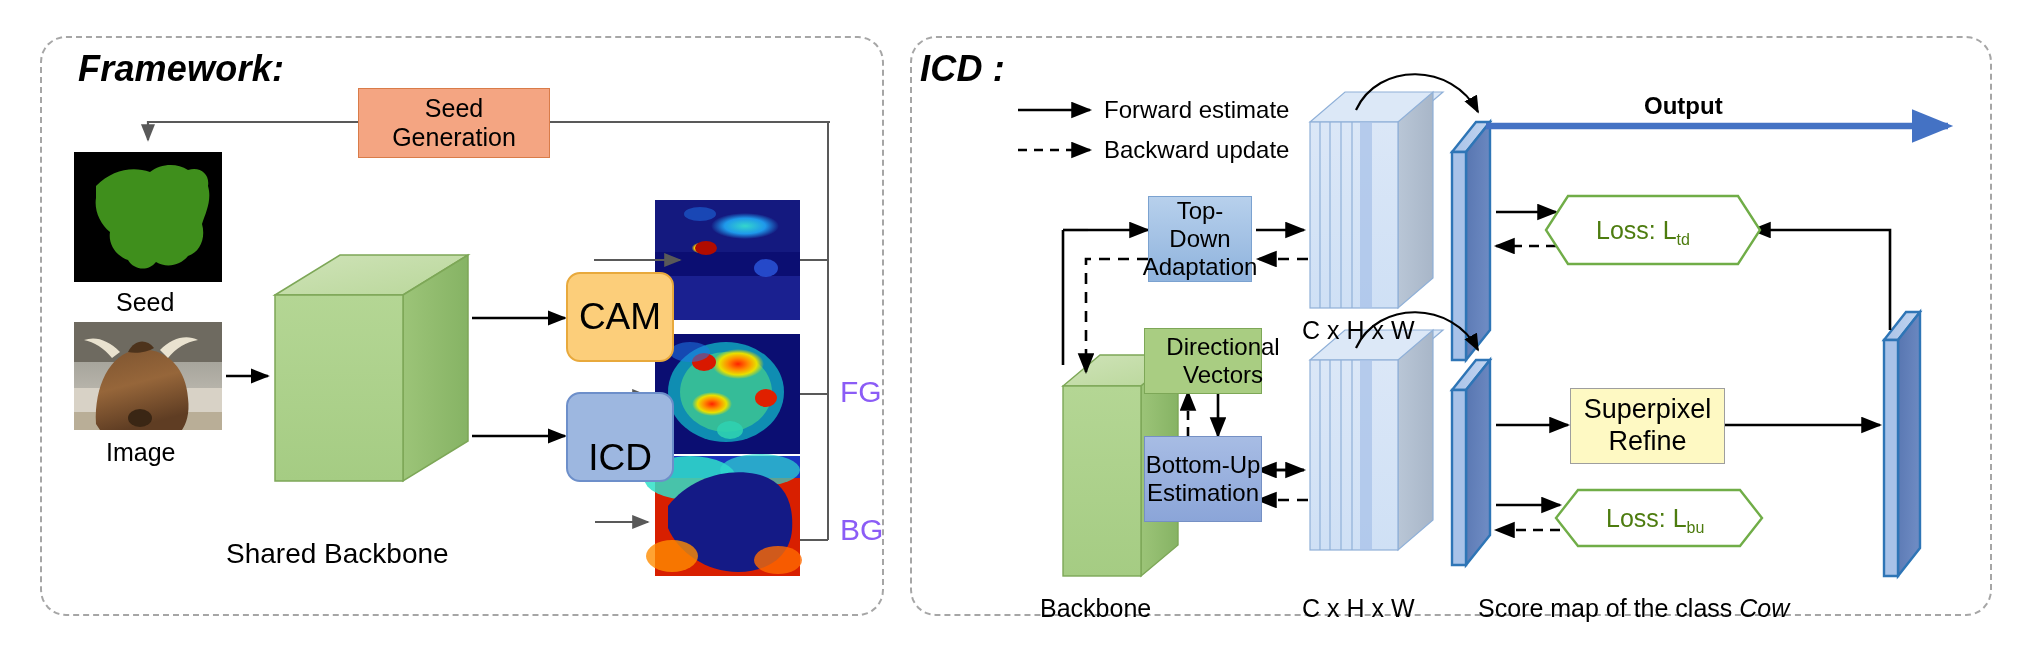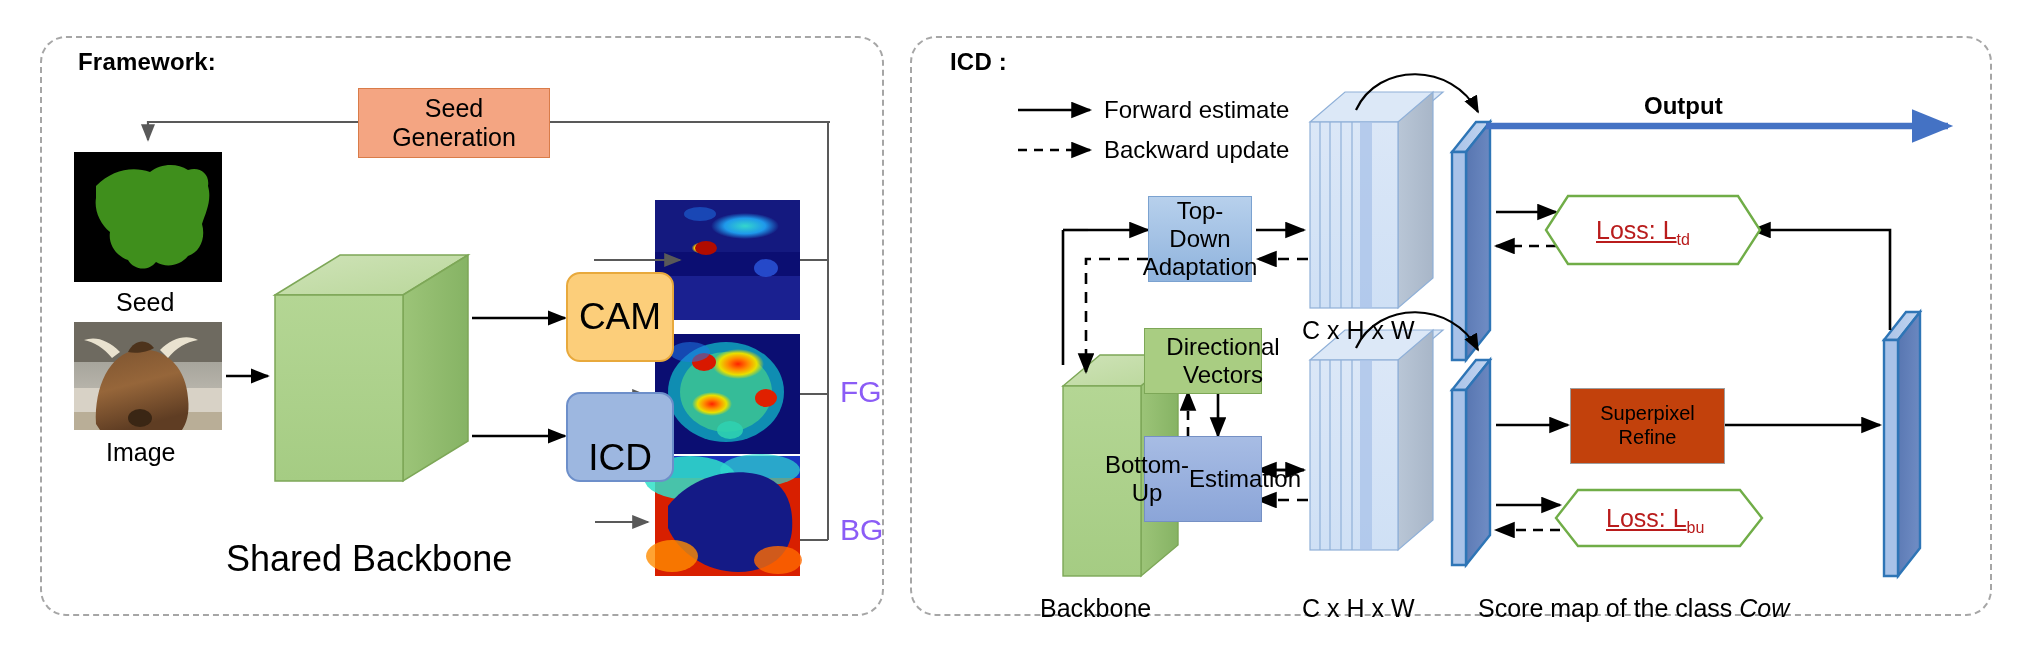--- a/index.html
+++ b/index.html
@@ -5,57 +5,57 @@
   html,body{margin:0;padding:0;background:#ffffff;}
   body{width:2031px;height:647px;position:relative;overflow:hidden;
        font-family:"Liberation Sans",sans-serif;}
   .stage{position:absolute;left:0;top:0;width:2031px;height:647px;}
   svg.layer{position:absolute;left:0;top:0;width:2031px;height:647px;overflow:visible;}
 
   .panel{position:absolute;border:2px dashed #a6a6a6;border-radius:26px;background:transparent;}
   #panel-left{left:40px;top:36px;width:840px;height:576px;}
   #panel-right{left:910px;top:36px;width:1078px;height:576px;}
 
-  .panel-title{position:absolute;font-weight:bold;
-       font-size:24px;color:#000;letter-spacing:.2px;white-space:nowrap;}
+  .panel-title{position:absolute;font-style:italic;font-weight:bold;
+       font-size:36px;color:#000;letter-spacing:.2px;white-space:nowrap;}
 
   .procbox{position:absolute;display:flex;align-items:center;justify-content:center;
        text-align:center;line-height:1.18;color:#000;box-sizing:border-box;}
 
   .seedgen{background:#f4a582;border:1.5px solid #d97c49;font-size:25px;}
   .cambox{background:#fcce7a;border:2px solid #e8a93c;border-radius:14px;
        font-size:37px;}
   .icdbox{background:#9db7e0;border:2px solid #6d8fca;border-radius:14px;
        font-size:37px;align-items:flex-end;}
   .tdbox{background:linear-gradient(180deg,#b7d0ec 0%,#8fb3dd 100%);
        border:1.5px solid #7ba2d0;font-size:24px;}
   .bubox{background:linear-gradient(180deg,#a7bce4 0%,#8ba5d8 100%);
        border:1.5px solid #7590c4;font-size:24px;}
   .dvbox{background:#a9cd82;border:1.5px solid #7da757;font-size:24px;padding-left:40px;}
-  .spbox{background:#c2410c;border:1.5px solid #9e9e9e;font-size:20px;}
+  .spbox{background:#fef9c3;border:1.5px solid #9e9e9e;font-size:27px;}
 
   .caption{position:absolute;font-size:25px;color:#000;white-space:nowrap;}
-  .caption.big{font-size:36px;}
+  .caption.big{font-size:28px;}
   .tag{position:absolute;font-size:30px;color:#8b5cf6;}
   .outlabel{position:absolute;font-size:24px;font-weight:bold;color:#000;}
-  .losstext{position:absolute;font-size:25px;color:#b91c1c;white-space:nowrap;text-decoration:underline;}
+  .losstext{position:absolute;font-size:25px;color:#4d7c0f;white-space:nowrap;}
   .losstext sub{font-size:16px;}
   .legtext{position:absolute;font-size:24px;color:#000;white-space:nowrap;}
   .ital{font-style:italic;}
 </style>
 </head>
 <body>
 
 <div class="stage">
 
   <div class="panel" id="panel-left"></div>
   <div class="panel" id="panel-right"></div>
 
   <div class="panel-title" style="left:78px;top:48px;">Framework:</div>
-  <div class="panel-title" style="left:950px;top:48px;">ICD :</div>
+  <div class="panel-title" style="left:920px;top:48px;">ICD :</div>
 
   <svg class="layer" viewBox="0 0 2031 647">
     <defs>
       <marker id="ah" markerWidth="9" markerHeight="9" refX="7.2" refY="3.2" orient="auto" markerUnits="strokeWidth">
         <path d="M0,0 L8,3.2 L0,6.4 z" fill="#000"></path>
       </marker>
       <marker id="ahg" markerWidth="9" markerHeight="9" refX="7.2" refY="3.2" orient="auto" markerUnits="strokeWidth">
         <path d="M0,0 L8,3.2 L0,6.4 z" fill="#595959"></path>
       </marker>
       <marker id="ahblue" markerWidth="7" markerHeight="7" refX="5.6" refY="2.6" orient="auto" markerUnits="strokeWidth">
@@ -324,21 +324,21 @@
   <div class="procbox tdbox" style="left:1148px;top:196px;width:104px;height:86px;flex-direction:column;">
     <span>Top-Down</span>
     <span>Adaptation</span>
   </div>
 
   <div class="procbox dvbox" style="left:1144px;top:328px;width:118px;height:66px;flex-direction:column;">
     <span>Directional</span>
     <span>Vectors</span>
   </div>
 
-  <div class="procbox bubox" style="left:1144px;top:436px;width:118px;height:86px;flex-direction:row;">
+  <div class="procbox bubox" style="left:1144px;top:436px;width:118px;height:86px;flex-direction:column;">
     <span>Bottom-Up</span>
     <span>Estimation</span>
   </div>
 
   <div class="procbox spbox" style="left:1570px;top:388px;width:155px;height:76px;flex-direction:column;">
     <span>Superpixel</span>
     <span>Refine</span>
   </div>
 
   <div class="losstext" style="left:1596px;top:216px;">

